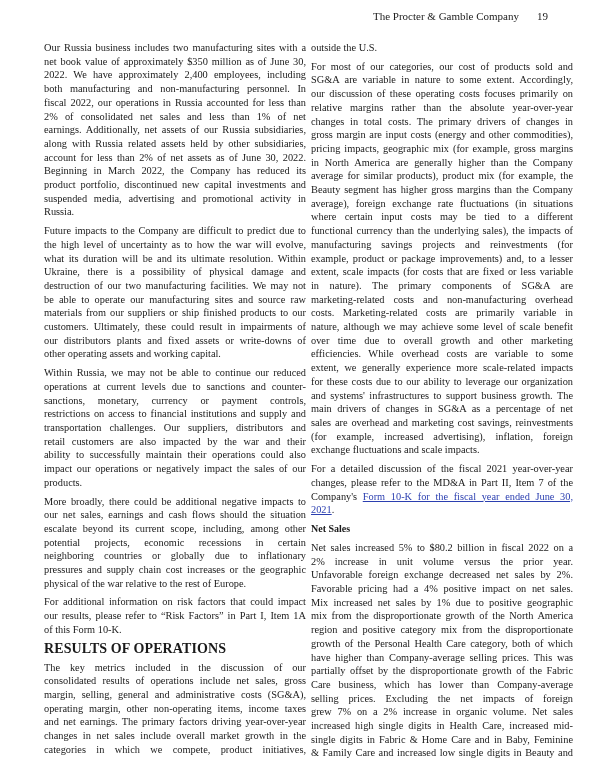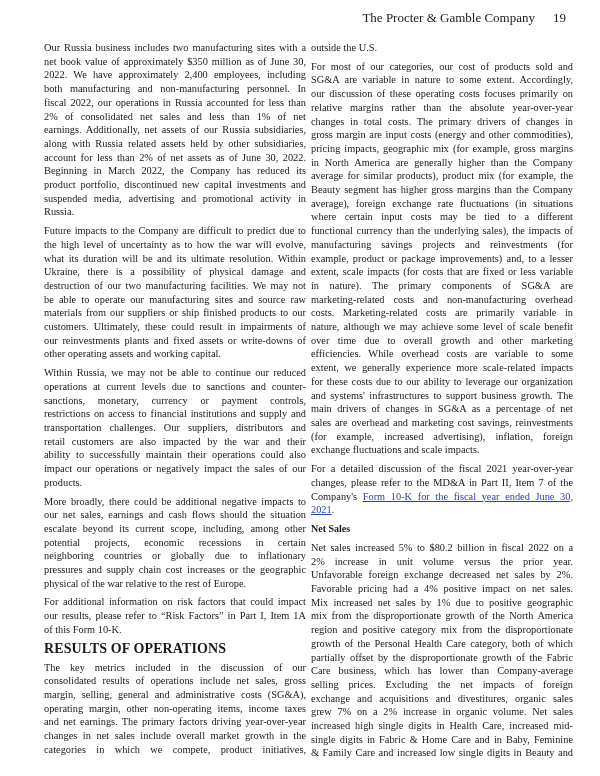--- a/index.html
+++ b/index.html
@@ -2,22 +2,22 @@
 <html><head>
   <meta charset="utf-8">
   <style>
     html, body { margin: 0; padding: 0; background: #ffffff; }
     body {
       width: 600px; height: 776px; position: relative; overflow: hidden;
       font-family: "Liberation Serif", "DejaVu Serif", serif;
       color: #1a1a1a;
     }
     .header {
-      position: absolute; top: 10px; right: 34px;
-      font-size: 13px; color: #222;
+      position: absolute; top: 10px; right: 52px;
+      font-size: 11px; color: #222;
       display: flex; gap: 18px; align-items: baseline;
     }
     .col {
       position: absolute; top: 41px; width: 262px;
       font-size: 10.35px; line-height: 13.7px;
     }
     .col.left { left: 44px; }
     .col.right { left: 311px; }
     .p {
       margin: 0 0 5px 0;
@@ -58,21 +58,21 @@
     </div>
     <div class="p">
       <span class="line">Future impacts to the Company are difficult to predict due to</span>
       <span class="line">the high level of uncertainty as to how the war will evolve,</span>
       <span class="line">what its duration will be and its ultimate resolution.  Within</span>
       <span class="line">Ukraine, there is a possibility of physical damage and</span>
       <span class="line">destruction of our two manufacturing facilities.  We may not</span>
       <span class="line">be able to operate our manufacturing sites and source raw</span>
       <span class="line">materials from our suppliers or ship finished products to our</span>
       <span class="line">customers.  Ultimately, these could result in impairments of</span>
-      <span class="line">our reinvestments plants and fixed assets or write-downs of</span>
+      <span class="line">our distributors plants and fixed assets or write-downs of</span>
       <span class="line last">other operating assets and working capital.</span>
     </div>
     <div class="p">
       <span class="line">Within Russia, we may not be able to continue our reduced</span>
       <span class="line">operations at current levels due to sanctions and counter-</span>
       <span class="line">sanctions, monetary, currency or payment controls,</span>
       <span class="line">restrictions on access to financial institutions and supply and</span>
       <span class="line">transportation challenges.  Our suppliers, distributors and</span>
       <span class="line">retail customers are also impacted by the war and their</span>
       <span class="line">ability to successfully maintain their operations could also</span>
@@ -149,23 +149,23 @@
   <div class="h">Net Sales</div>
   <div class="p" id="rp4">
       <span class="line">Net sales increased 5% to $80.2 billion in fiscal 2022 on a</span>
       <span class="line">2% increase in unit volume versus the prior year.</span>
       <span class="line">Unfavorable foreign exchange decreased net sales by 2%.</span>
       <span class="line">Favorable pricing had a 4% positive impact on net sales.</span>
       <span class="line">Mix increased net sales by 1% due to positive geographic</span>
       <span class="line">mix from the disproportionate growth of the North America</span>
       <span class="line">region and positive category mix from the disproportionate</span>
       <span class="line">growth of the Personal Health Care category, both of which</span>
+      <span class="line">have higher than Company-average selling prices.  This was</span>
       <span class="line">partially offset by the disproportionate growth of the Fabric</span>
       <span class="line">Care business, which has lower than Company-average</span>
       <span class="line">selling prices.  Excluding the net impacts of foreign</span>
-      <span class="line">exchange and acquisitions and divestitures, organic sales</span>
       <span class="line">grew 7% on a 2% increase in organic volume.  Net sales</span>
       <span class="line">increased high single digits in Health Care, increased mid-</span>
       <span class="line">single digits in Fabric &amp; Home Care and in Baby, Feminine</span>
       <span class="line">&amp; Family Care and increased low single digits in Beauty and</span>
     </div>
 
 </div>
 
 </body></html>

